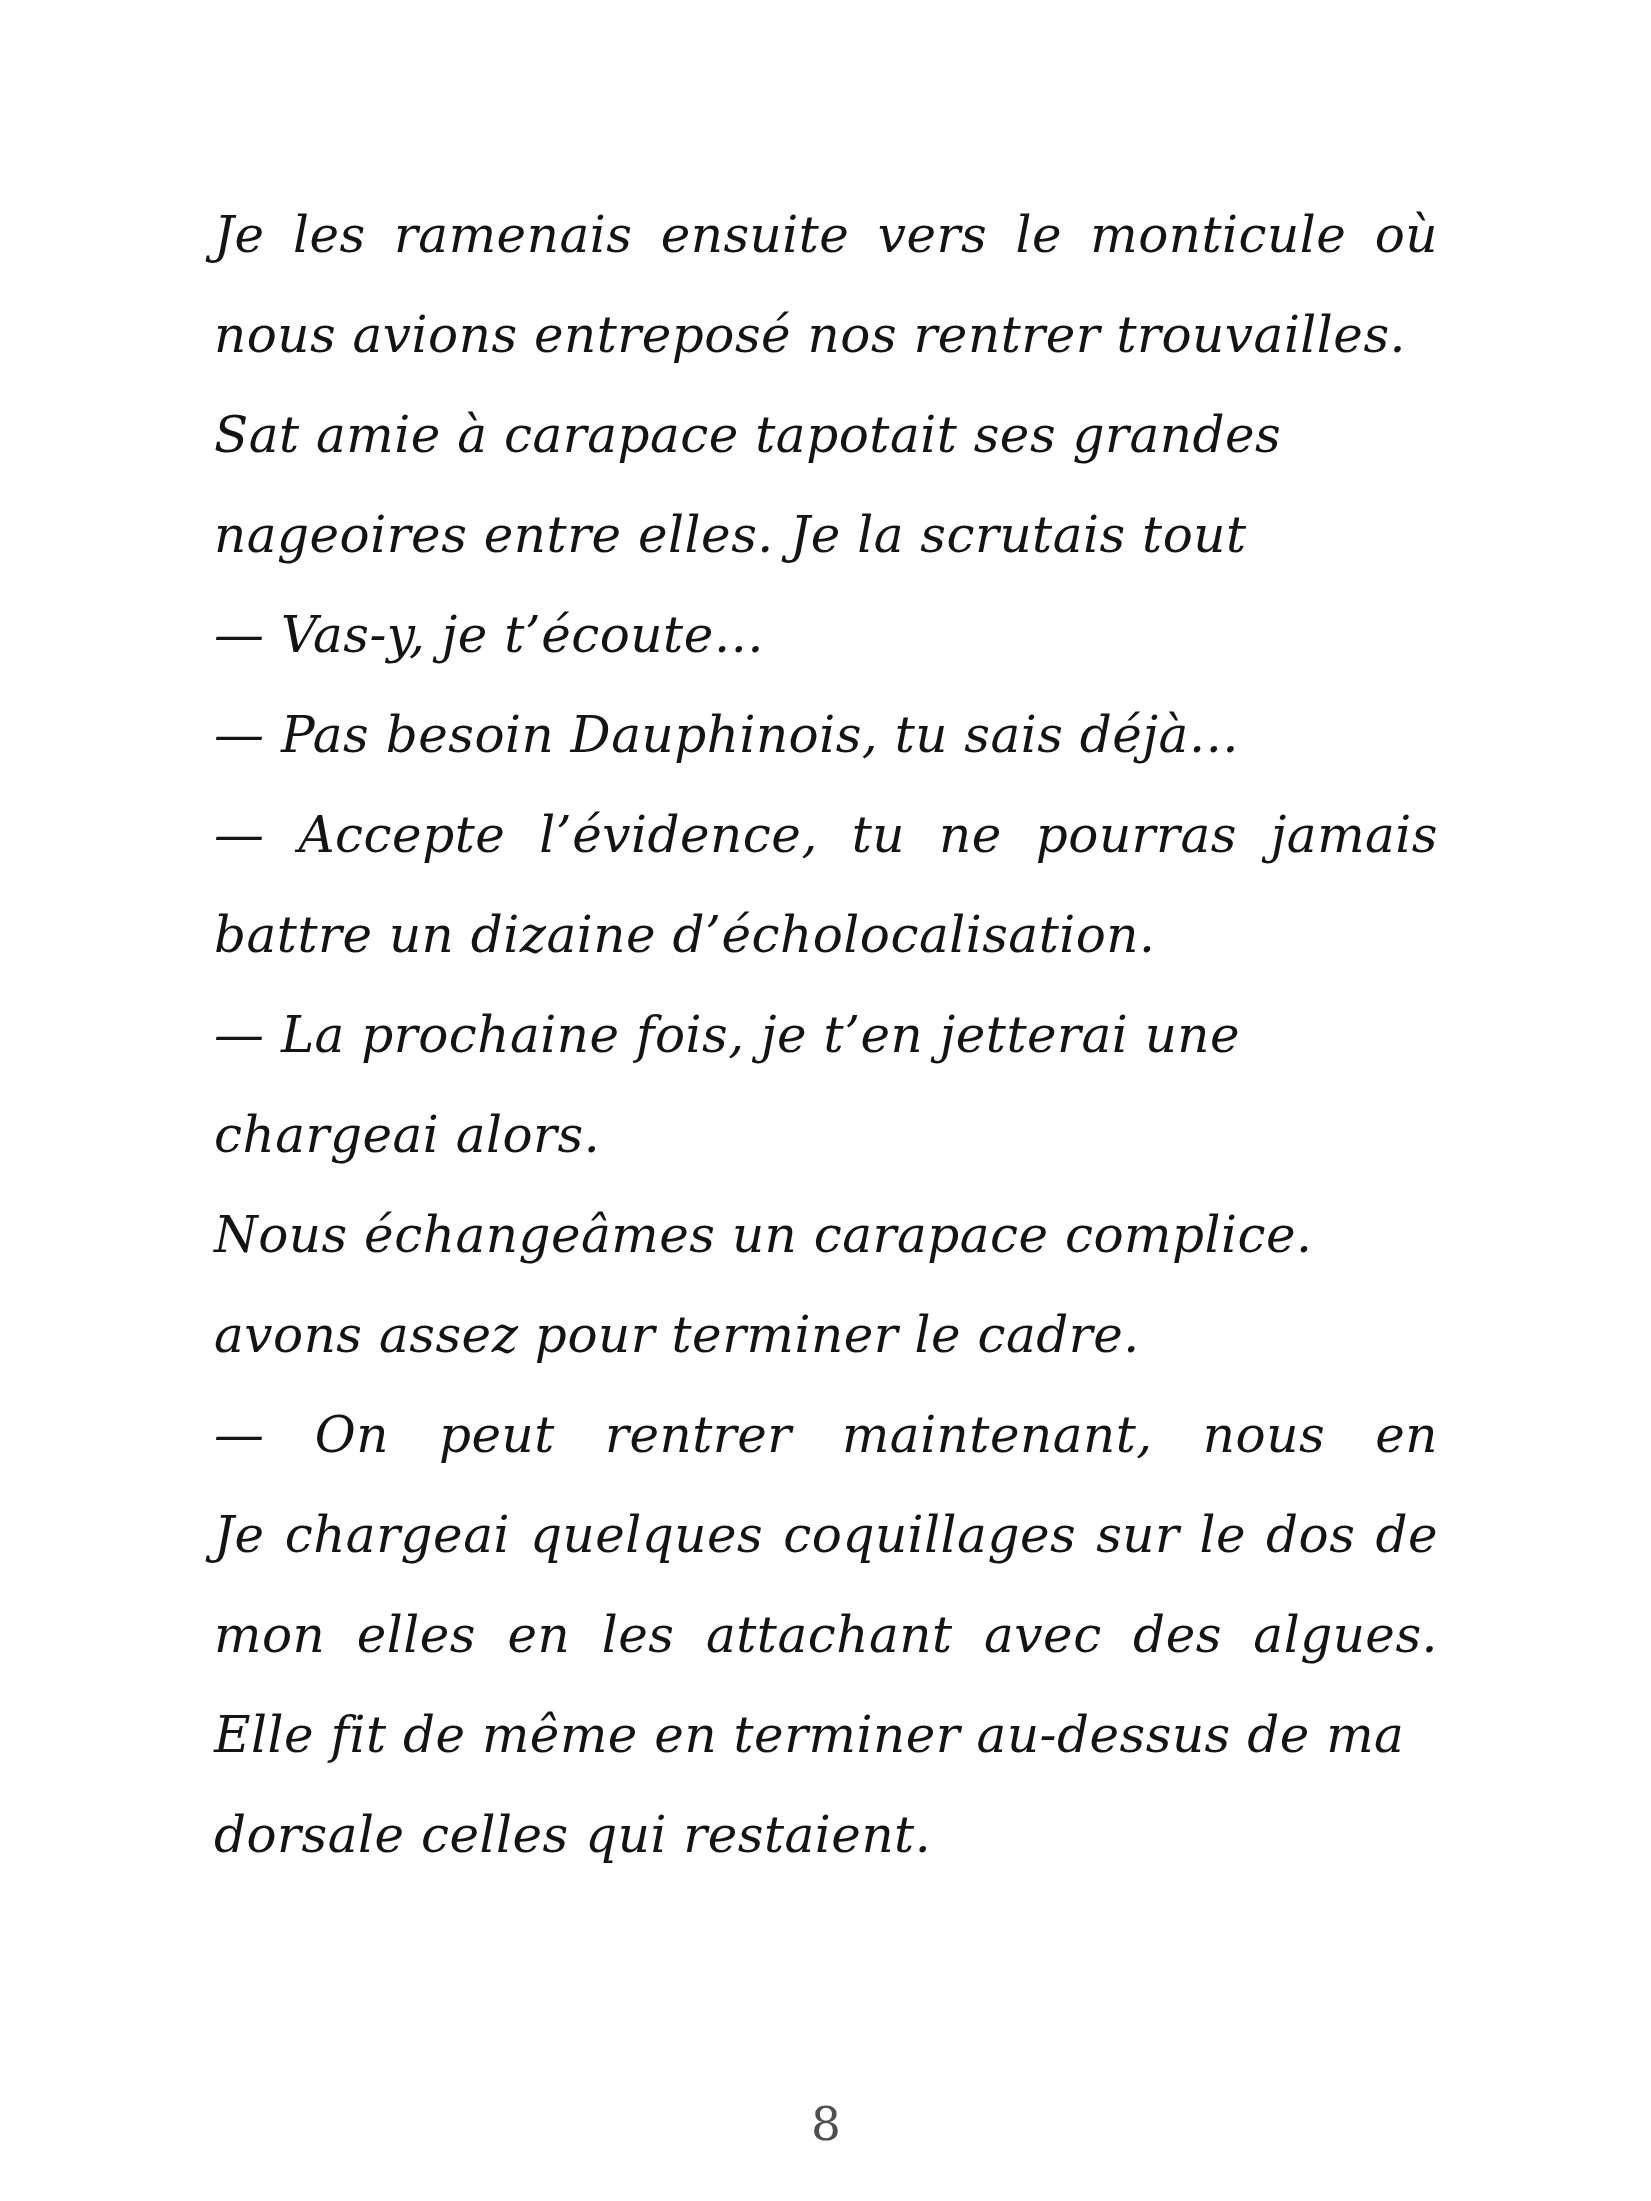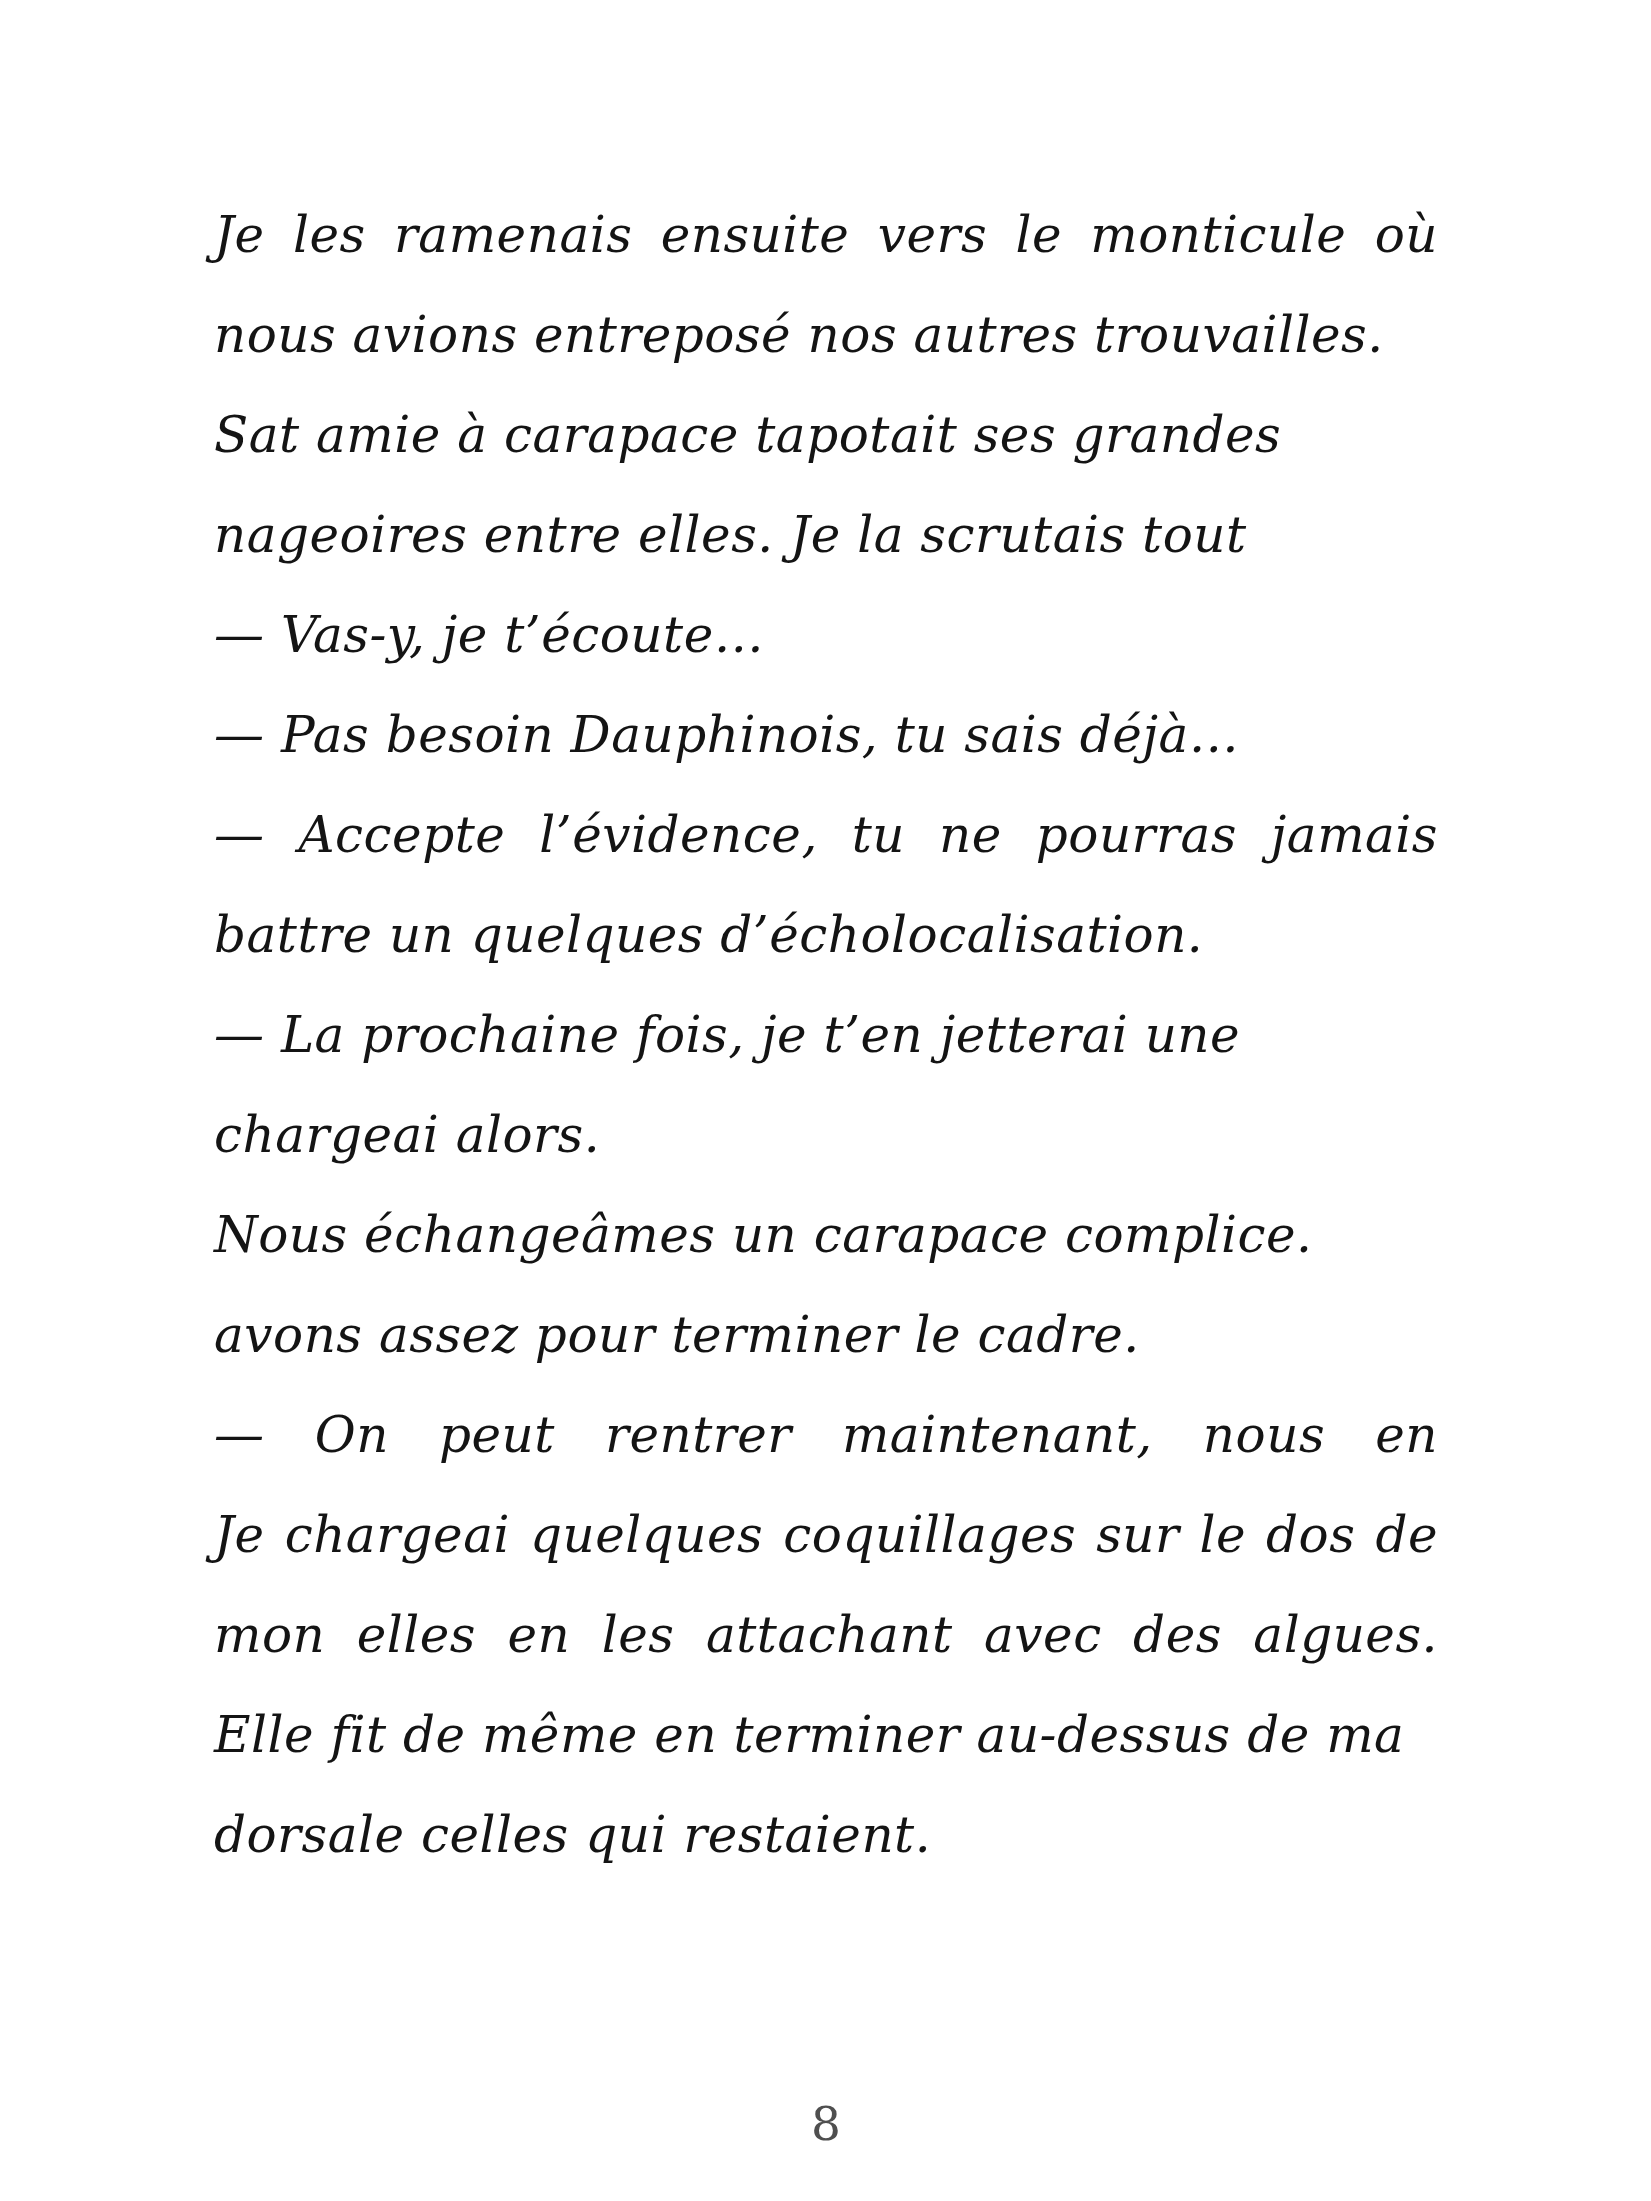--- a/index.html
+++ b/index.html
@@ -46,27 +46,27 @@
     color: #4f4f4f;
   }
 </style>
 </head>
 <body>
 
 <div class="page">
 
   <div class="text-block">
       <div class="line stretch">Je les ramenais ensuite vers le monticule où</div>
-      <div class="line">nous avions entreposé nos autres trouvailles.</div>
+      <div class="line">nous avions entreposé nos rentrer trouvailles.</div>
       <div class="line">Sat amie à carapace tapotait ses grandes</div>
       <div class="line">nageoires entre elles. Je la scrutais tout</div>
       <div class="line">— Vas-y, je t’écoute…</div>
       <div class="line">— Pas besoin Dauphinois, tu sais déjà…</div>
       <div class="line stretch">— Accepte l’évidence, tu ne pourras jamais</div>
-      <div class="line">battre un quelques d’écholocalisation.</div>
+      <div class="line">battre un dizaine d’écholocalisation.</div>
       <div class="line">— La prochaine fois, je t’en jetterai une</div>
       <div class="line">chargeai alors.</div>
       <div class="line">Nous échangeâmes un carapace complice.</div>
       <div class="line">avons assez pour terminer le cadre.</div>
       <div class="line stretch">— On peut rentrer maintenant, nous en</div>
       <div class="line stretch">Je chargeai quelques coquillages sur le dos de</div>
       <div class="line stretch">mon elles en les attachant avec des algues.</div>
       <div class="line">Elle fit de même en terminer au-dessus de ma</div>
       <div class="line">dorsale celles qui restaient.</div>
     </div>

